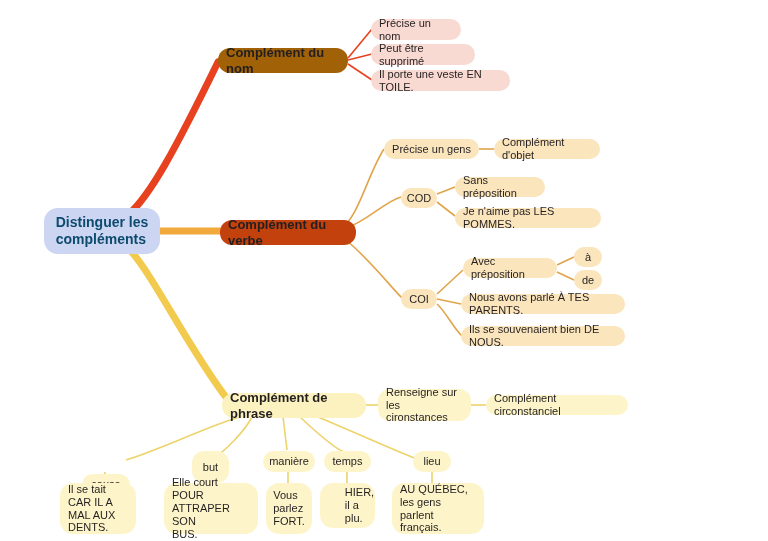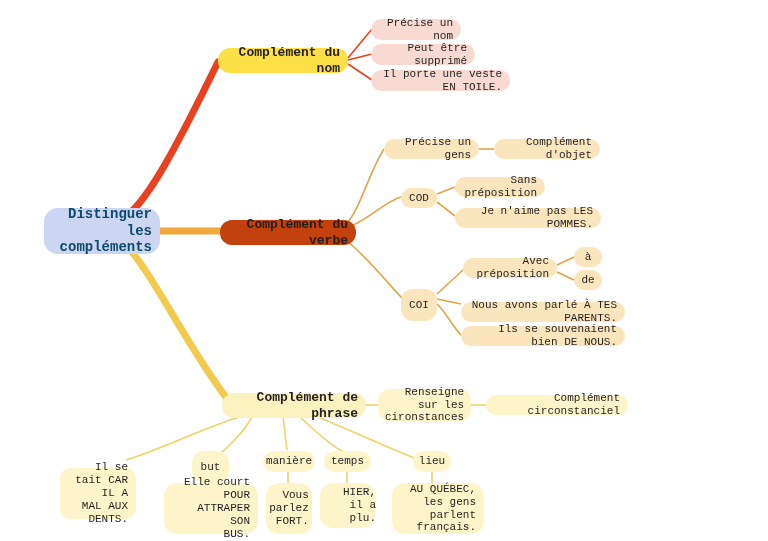--- a/index.html
+++ b/index.html
@@ -27,39 +27,38 @@
     width: 768px;
     height: 541px;
     pointer-events: none;
   }
   .node {
     position: absolute;
     box-sizing: border-box;
     display: flex;
     align-items: center;
     justify-content: center;
-    text-align: right;
+    text-align: left;
     border-radius: 12px;
     color: #231f20;
     line-height: 1.18;
     white-space: pre-line;
     padding: 2px 8px;
-    font-family: Liberation Mono, monospace;
   }
   
   .n-root {
     background: #ccd6f2;
     border-radius: 14px;
     font-weight: bold;
     font-size: 14px;
     color: #0c4a6e;
   }
   
   .n-pink-main {
-    background: #fde047;
+    background: #a16207;
     font-weight: bold;
     font-size: 13px;
   }
   .n-pink {
     background: #f9dad3;
     font-size: 11px;
   }
   
   .n-orange-main {
     background: #c2410c;
@@ -145,42 +144,42 @@
   <div class="node n-orange" style="left:384px; top:139px; width:95px; height:20px;">Précise un gens</div>
 
   <div class="node n-orange" style="left:494px; top:139px; width:106px; height:20px;">Complément d'objet</div>
 
   <div class="node n-orange" style="left:401px; top:188px; width:36px; height:20px;">COD</div>
 
   <div class="node n-orange" style="left:455px; top:177px; width:90px; height:20px;">Sans préposition</div>
 
   <div class="node n-orange" style="left:455px; top:208px; width:146px; height:20px;">Je n'aime pas LES POMMES.</div>
 
-  <div class="node n-orange" style="left:401px; top:289px; width:36px; height:32px;">COI</div>
+  <div class="node n-orange" style="left:401px; top:289px; width:36px; height:20px;">COI</div>
 
   <div class="node n-orange" style="left:463px; top:258px; width:94px; height:20px;">Avec préposition</div>
 
   <div class="node n-orange" style="left:574px; top:247px; width:28px; height:20px;">à</div>
 
   <div class="node n-orange" style="left:574px; top:270px; width:28px; height:20px;">de</div>
 
-  <div class="node n-orange" style="left:461px; top:302px; width:164px; height:20px;">Nous avons parlé À TES PARENTS.</div>
+  <div class="node n-orange" style="left:461px; top:294px; width:164px; height:20px;">Nous avons parlé À TES PARENTS.</div>
 
   <div class="node n-orange" style="left:461px; top:326px; width:164px; height:20px;">Ils se souvenaient bien DE NOUS.</div>
 
   <div class="node n-yellow-main" style="left:222px; top:393px; width:144px; height:25px;">Complément de phrase</div>
 
   <div class="node n-yellow" style="left:378px; top:389px; width:93px; height:32px;">Renseigne sur les
 cironstances</div>
 
   <div class="node n-yellow" style="left:486px; top:395px; width:142px; height:20px;">Complément circonstanciel</div>
 
   <div class="node n-yellow" style="left:82px; top:451px; width:48px; height:21px;margin-top:23px;">cause</div>
 
-  <div class="node n-yellow-leaf" style="left:60px; top:468px; width:76px; height:51px;border-radius:10px;">Il se tait CAR IL A
+  <div class="node n-yellow-leaf" style="left:60px; top:483px; width:76px; height:51px;">Il se tait CAR IL A
 MAL AUX
 DENTS.</div>
 
   <div class="node n-yellow" style="left:192px; top:451px; width:37px; height:32px;">but</div>
 
   <div class="node n-yellow-leaf" style="left:164px; top:483px; width:94px; height:51px;">Elle court POUR
 ATTRAPER SON
 BUS.</div>
 
   <div class="node n-yellow" style="left:263px; top:451px; width:52px; height:21px;">manière</div>

